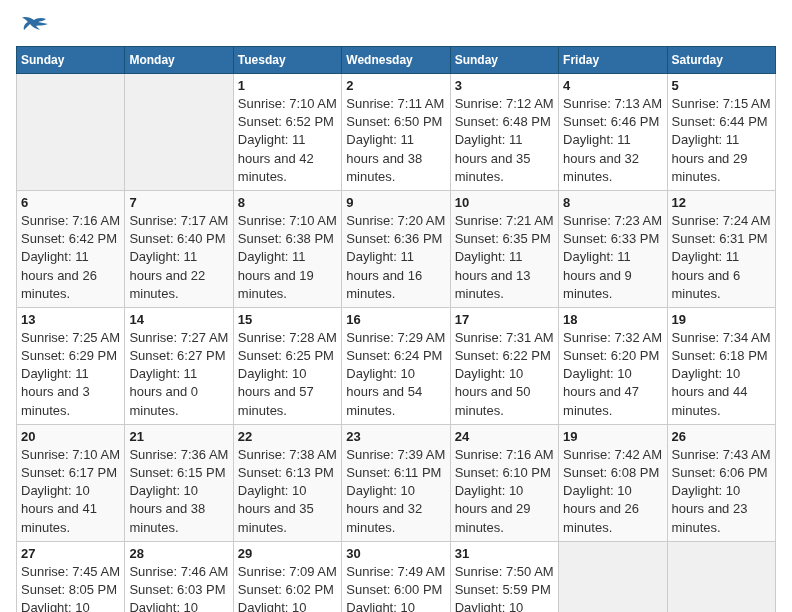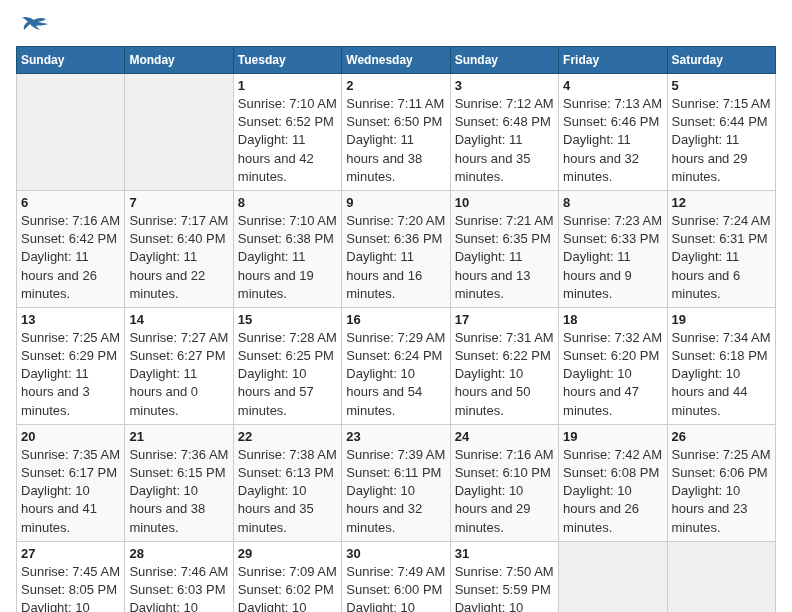--- a/index.html
+++ b/index.html
@@ -287,21 +287,21 @@
             <div class="day-info">Sunrise: 7:34 AM
 Sunset: 6:18 PM
 Daylight: 10 hours and 44 minutes.</div>
           </div>
         </td>
       </tr>
       <tr>
         <td>
           <div class="cell-content">
             <span class="day-num">20</span>
-            <div class="day-info">Sunrise: 7:35 AM
+            <div class="day-info">Sunrise: 7:10 AM
 Sunset: 6:17 PM
 Daylight: 10 hours and 41 minutes.</div>
           </div>
         </td>
         <td>
           <div class="cell-content">
             <span class="day-num">21</span>
             <div class="day-info">Sunrise: 7:36 AM
 Sunset: 6:15 PM
 Daylight: 10 hours and 38 minutes.</div>
@@ -335,21 +335,21 @@
           <div class="cell-content">
             <span class="day-num">19</span>
             <div class="day-info">Sunrise: 7:42 AM
 Sunset: 6:08 PM
 Daylight: 10 hours and 26 minutes.</div>
           </div>
         </td>
         <td>
           <div class="cell-content">
             <span class="day-num">26</span>
-            <div class="day-info">Sunrise: 7:25 AM
+            <div class="day-info">Sunrise: 7:43 AM
 Sunset: 6:06 PM
 Daylight: 10 hours and 23 minutes.</div>
           </div>
         </td>
       </tr>
       <tr>
         <td>
           <div class="cell-content">
             <span class="day-num">27</span>
             <div class="day-info">Sunrise: 7:45 AM

